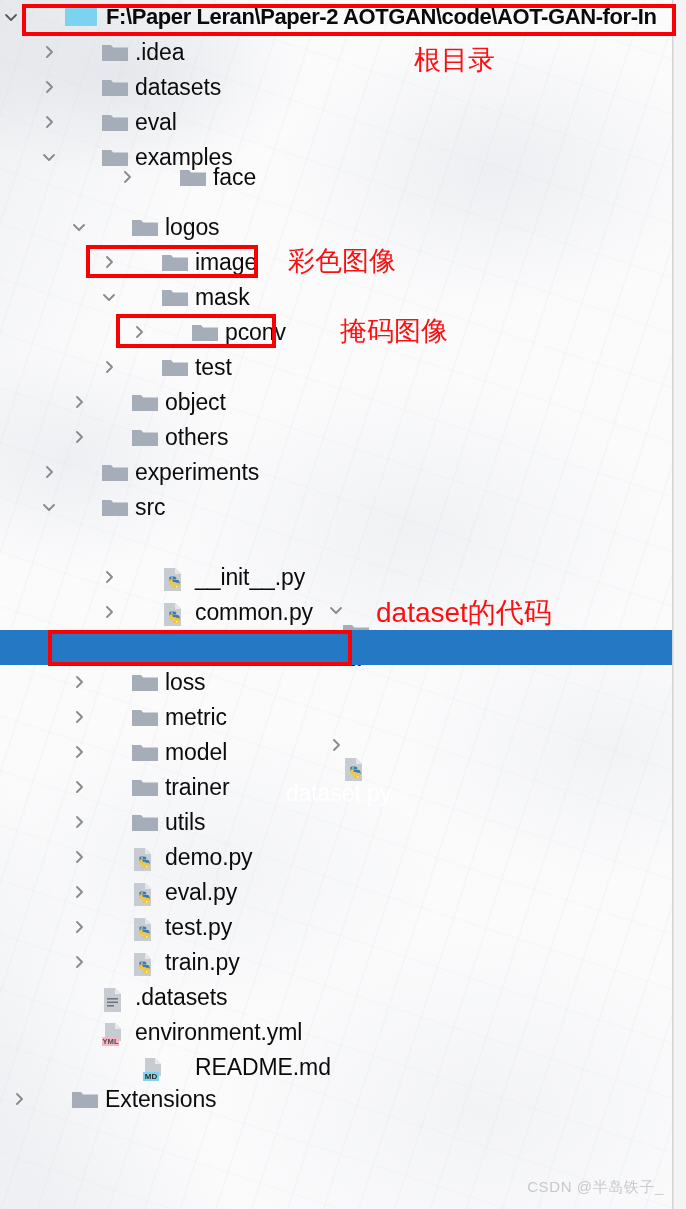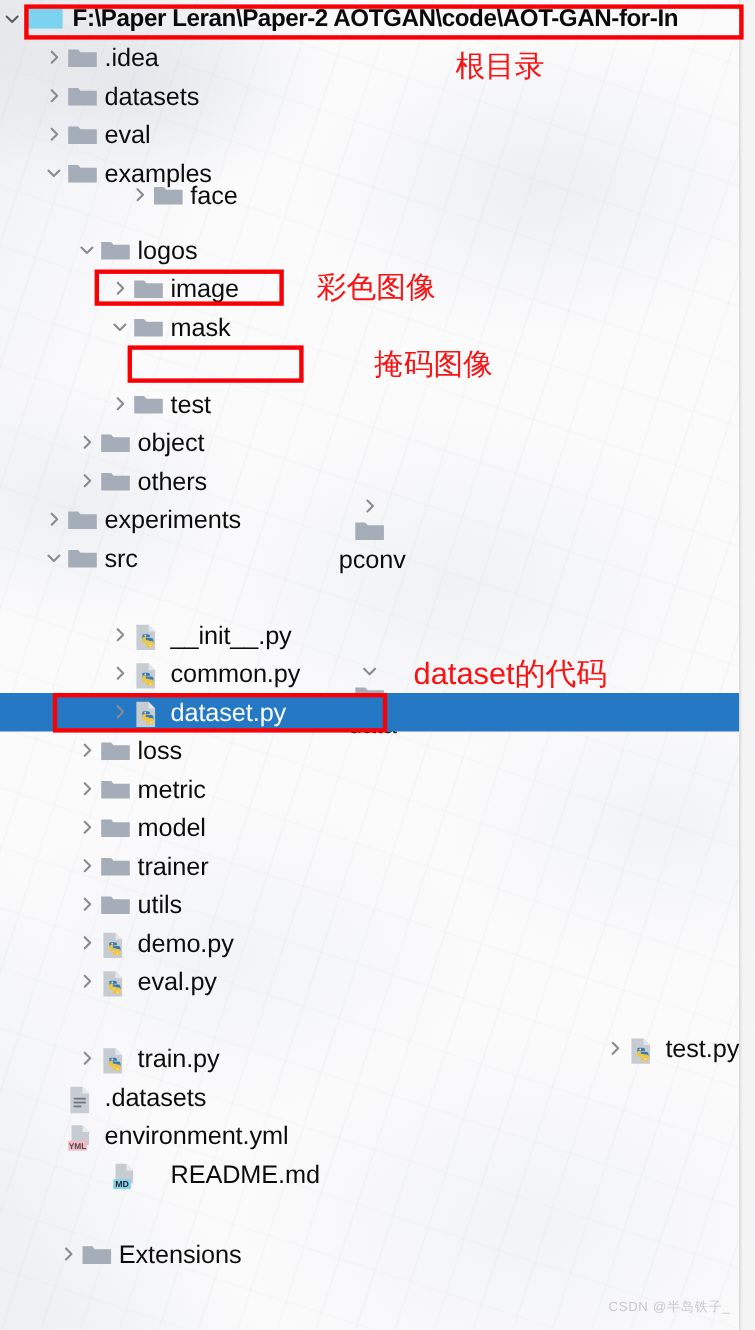--- a/index.html
+++ b/index.html
@@ -83,20 +83,21 @@
     height: 35px;
     flex: 0 0 22px;
     position: relative;
   }
   .chev svg { position: absolute; top: 9px; left: 3px; }
   .icon {
     flex: 0 0 30px;
     width: 30px;
     height: 35px;
     position: relative;
+    margin-left: 40px;
   }
   .icon svg { position: absolute; top: 7px; left: 1px; }
   .label {
     font-size: 23px;
     color: #0c0c0c;
     letter-spacing: -0.1px;
     white-space: nowrap;
     padding-left: 5px;
     font-family: "Liberation Sans", "DejaVu Sans", sans-serif;
   }
@@ -136,21 +137,21 @@
     white-space: nowrap;
     font-family: "Liberation Sans", "DejaVu Sans", sans-serif;
   }
 
   
   #watermark {
     position: absolute;
     right: 22px;
     bottom: 12px;
     color: #c9c9cc;
-    font-size: 12px;
+    font-size: 15px;
     letter-spacing: 0.6px;
     white-space: nowrap;
     font-family: "Liberation Sans", "DejaVu Sans", sans-serif;
   }
 </style>
 </head>
 <body>
 
 <div id="screen">
 
@@ -262,21 +263,21 @@
             <path d="M3 6 L8 11 L13 6" fill="none" stroke="#8b8b8b" stroke-width="1.9" stroke-linecap="round" stroke-linejoin="round"></path>
           </svg>
         </span>
         <span class="icon">
           <svg width="28" height="21" viewBox="0 0 28 21">
             <path d="M1 3 h9 l2.2 2.6 H27 V19 H1 Z" fill="#a4adb8"></path>
           </svg>
         </span>
         <span class="label">mask</span>
       </div>
-      <div class="row" style="top: 315px; flex-direction: column;">
+      <div class="row" style="top: 315px;">
         <span style="flex: 0 0 128px; height: 35px;"></span>
         <span class="chev">
           <svg width="16" height="16" viewBox="0 0 16 16">
             <path d="M6 3 L11 8 L6 13" fill="none" stroke="#8b8b8b" stroke-width="1.9" stroke-linecap="round" stroke-linejoin="round"></path>
           </svg>
         </span>
         <span class="icon">
           <svg width="28" height="21" viewBox="0 0 28 21">
             <path d="M1 3 h9 l2.2 2.6 H27 V19 H1 Z" fill="#a4adb8"></path>
           </svg>
@@ -399,21 +400,21 @@
             <path d="M3 1 h11 l6 6 v17 H3 Z" fill="#c7ccd2"></path>
             <path d="M14 1 l6 6 h-6 Z" fill="#e3e6ea"></path>
             <path d="M12.2 9.5 c3.3 0 3.1 1.4 3.1 1.4 v1.5 h-3.2 v0.7 h4.4 c0 0 2.1 -0.2 2.1 2.7 c0 2.9 -1.9 2.8 -1.9 2.8 h-1.5 v-1.6 c0 0 0.1 -1.9 -1.9 -1.9 h-3.1 c0 0 -1.8 0.1 -1.8 -1.7 v-2.9 c0 0 -0.3 -1 2.2 -1 z" fill="#3a7cb0"></path>
             <circle cx="11" cy="11" r="0.75" fill="#ffffff"></circle>
             <path d="M14.6 21.3 c-3.3 0 -3.1 -1.4 -3.1 -1.4 v-1.5 h3.2 v-0.7 h-4.4 c0 0 -2.1 0.2 -2.1 -2.7 c0 -2.9 1.9 -2.8 1.9 -2.8 h1.5 v1.6 c0 0 -0.1 1.9 1.9 1.9 h3.1 c0 0 1.8 -0.1 1.8 1.7 v2.9 c0 0 0.3 1 -2.2 1 z" fill="#f2c63c"></path>
             <circle cx="15.8" cy="19.8" r="0.75" fill="#ffffff"></circle>
           </svg>
         </span>
         <span class="label">common.py</span>
       </div>
-      <div class="row selected" style="top: 630px;">
+      <div class="row selected" style="top: 630px; flex-direction: column;">
         <span style="flex: 0 0 98px; height: 35px;"></span>
         <span class="chev">
           <svg width="16" height="16" viewBox="0 0 16 16">
             <path d="M6 3 L11 8 L6 13" fill="none" stroke="#8b8b8b" stroke-width="1.9" stroke-linecap="round" stroke-linejoin="round"></path>
           </svg>
         </span>
         <span class="icon">
           <svg width="26" height="26" viewBox="0 0 26 26">
             <path d="M3 1 h11 l6 6 v17 H3 Z" fill="#c7ccd2"></path>
             <path d="M14 1 l6 6 h-6 Z" fill="#e3e6ea"></path>
@@ -526,21 +527,21 @@
             <path d="M3 1 h11 l6 6 v17 H3 Z" fill="#c7ccd2"></path>
             <path d="M14 1 l6 6 h-6 Z" fill="#e3e6ea"></path>
             <path d="M12.2 9.5 c3.3 0 3.1 1.4 3.1 1.4 v1.5 h-3.2 v0.7 h4.4 c0 0 2.1 -0.2 2.1 2.7 c0 2.9 -1.9 2.8 -1.9 2.8 h-1.5 v-1.6 c0 0 0.1 -1.9 -1.9 -1.9 h-3.1 c0 0 -1.8 0.1 -1.8 -1.7 v-2.9 c0 0 -0.3 -1 2.2 -1 z" fill="#3a7cb0"></path>
             <circle cx="11" cy="11" r="0.75" fill="#ffffff"></circle>
             <path d="M14.6 21.3 c-3.3 0 -3.1 -1.4 -3.1 -1.4 v-1.5 h3.2 v-0.7 h-4.4 c0 0 -2.1 0.2 -2.1 -2.7 c0 -2.9 1.9 -2.8 1.9 -2.8 h1.5 v1.6 c0 0 -0.1 1.9 1.9 1.9 h3.1 c0 0 1.8 -0.1 1.8 1.7 v2.9 c0 0 0.3 1 -2.2 1 z" fill="#f2c63c"></path>
             <circle cx="15.8" cy="19.8" r="0.75" fill="#ffffff"></circle>
           </svg>
         </span>
         <span class="label">eval.py</span>
       </div>
-      <div class="row" style="top: 936px; justify-content: flex-end;">
+      <div class="row" style="top: 910px;">
         <span style="flex: 0 0 68px; height: 35px;"></span>
         <span class="chev">
           <svg width="16" height="16" viewBox="0 0 16 16">
             <path d="M6 3 L11 8 L6 13" fill="none" stroke="#8b8b8b" stroke-width="1.9" stroke-linecap="round" stroke-linejoin="round"></path>
           </svg>
         </span>
         <span class="icon">
           <svg width="26" height="26" viewBox="0 0 26 26">
             <path d="M3 1 h11 l6 6 v17 H3 Z" fill="#c7ccd2"></path>
             <path d="M14 1 l6 6 h-6 Z" fill="#e3e6ea"></path>
@@ -604,21 +605,21 @@
         <span class="icon">
           <svg width="26" height="26" viewBox="0 0 26 26">
             <path d="M4 1 h10 l6 6 v12 H4 Z" fill="#c7ccd2"></path>
             <path d="M14 1 l6 6 h-6 Z" fill="#e8ebee"></path>
             <rect x="2" y="15" width="16" height="9" fill="#83d3ee"></rect>
             <text x="10" y="22.3" font-size="8" font-family="Liberation Sans, sans-serif" font-weight="bold" fill="#2b2b2b" text-anchor="middle">MD</text>
           </svg>
         </span>
         <span class="label">README.md</span>
       </div>
-      <div class="row" style="top: 1123px; padding-left: 43px;">
+      <div class="row" style="top: 1082px;">
         <span style="flex: 0 0 8px; height: 35px;"></span>
         <span class="chev">
           <svg width="16" height="16" viewBox="0 0 16 16">
             <path d="M6 3 L11 8 L6 13" fill="none" stroke="#8b8b8b" stroke-width="1.9" stroke-linecap="round" stroke-linejoin="round"></path>
           </svg>
         </span>
         <span class="icon">
           <svg width="28" height="21" viewBox="0 0 28 21">
             <path d="M1 3 h9 l2.2 2.6 H27 V19 H1 Z" fill="#a4adb8"></path>
           </svg>

